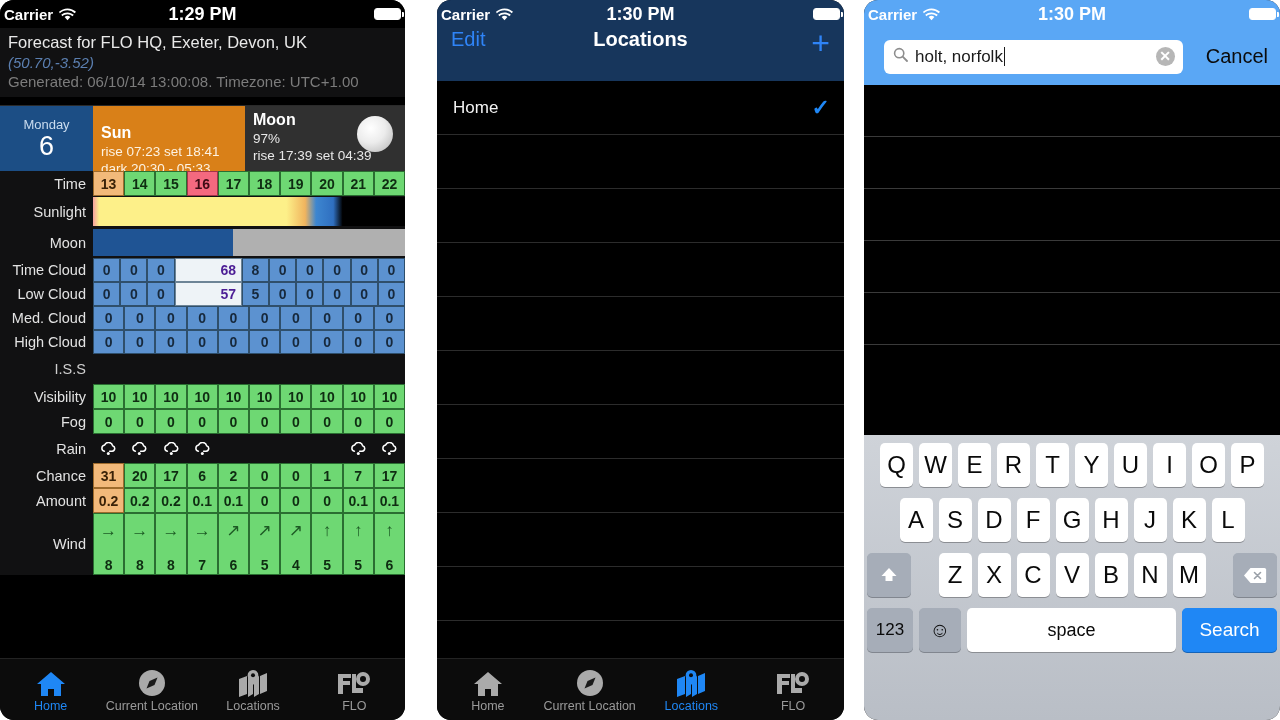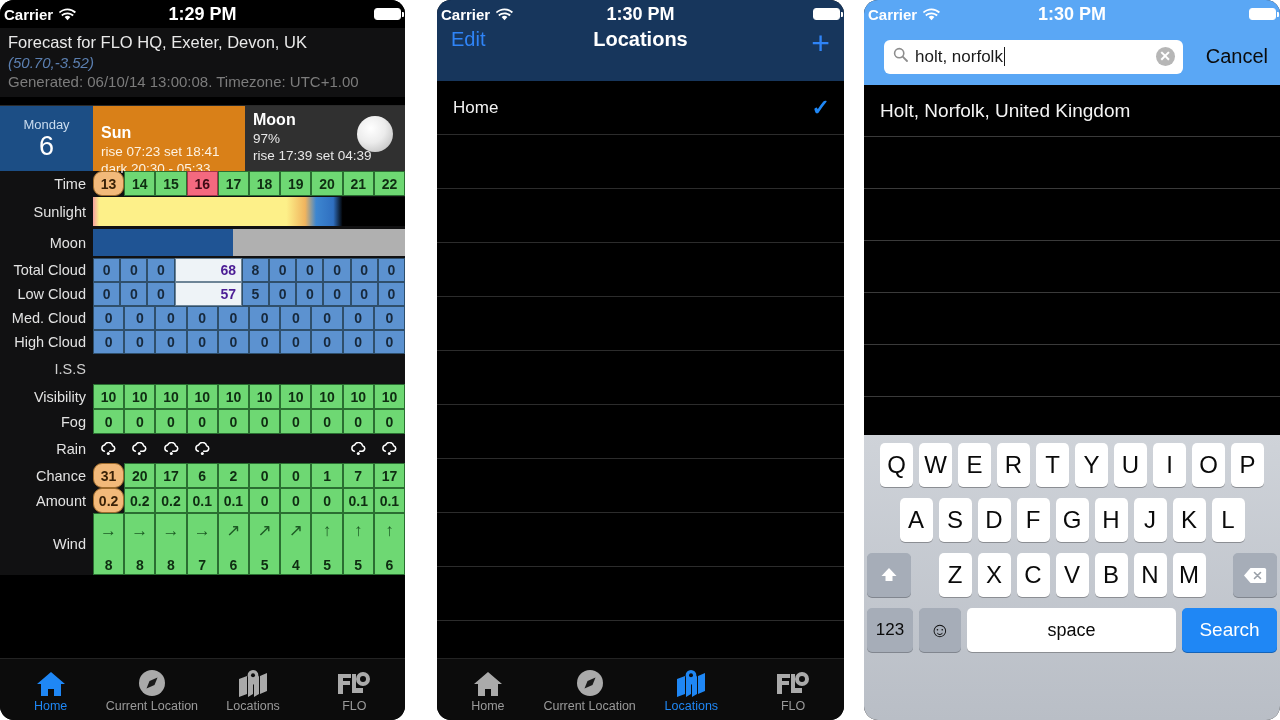--- a/index.html
+++ b/index.html
@@ -75,21 +75,21 @@
     color: #e2e2e2; font-size: 14.5px; display: flex; align-items: center; justify-content: flex-end;
   }
   .gcells { flex: 1; display: flex; }
   .gcell {
     flex: 1 1 0; min-width: 0;
     display: flex; align-items: center; justify-content: center;
     font-size: 14px; font-weight: bold; color: #14262e;
     border: 1px solid #2f4f6b;
   }
   .gcell.g  { background: #6ed873; border-color: #2a6e31; color: #0f2d12; }
-  .gcell.o  { background: #f2b97a; border-color: #9e6b2c; color: #3a2208; border-radius: 9px; }
+  .gcell.o  { background: #f2b97a; border-color: #9e6b2c; color: #3a2208; }
   .gcell.r  { background: #f4697f; border-color: #a23549; color: #3d0b14; }
   .gcell.b  { background: #5c92d0; border-color: #2f4f6b; color: #17293c; }
   .gcell.w  { background: #eef3f7; border-color: #6d8496; color: #4c1d95; padding-left: 40px; }
   .row-time .gcell { height: 25px; }
   .row-cloud .gcell { height: 24px; }
   .row-vis .gcell { height: 25px; }
 
   .bar-row { height: 31px; display: flex; }
   .bar-row .glabel { width: 93px; }
   .barwrap { flex: 1; position: relative; }
@@ -262,21 +262,21 @@
       </div>
 
       <div class="grow bar-row">
         <div class="glabel">Moon</div>
         <div class="barwrap">
           <div class="moonbar" style="background:linear-gradient(90deg,#1f5494 0%,#1f5494 45%,#b0b0b0 45%,#b0b0b0 100%);"></div>
         </div>
       </div>
 
       <div class="grow row-cloud">
-        <div class="glabel">Total Cloud</div>
+        <div class="glabel">Time Cloud</div>
         <div class="gcells">
             <div class="gcell b">0</div>
             <div class="gcell b">0</div>
             <div class="gcell b">0</div>
             <div class="gcell w">68</div>
             <div class="gcell b">8</div>
             <div class="gcell b">0</div>
             <div class="gcell b">0</div>
             <div class="gcell b">0</div>
             <div class="gcell b">0</div>
@@ -660,23 +660,20 @@
               <line x1="9.7" y1="9.7" x2="14" y2="14" stroke="#8d8d8d" stroke-width="1.8" stroke-linecap="round"></line>
             </svg>
         </span>
         <span class="sf-text"><span>holt, norfolk</span><span class="caret"></span></span>
         <span class="clearbtn">✕</span>
       </div>
       <span class="cancelbtn">Cancel</span>
     </div>
 
     <div class="resultlist" id="result-list">
-        <div class="rrow">
-          <span>Holt, Norfolk, United Kingdom</span>
-        </div>
         <div class="rrow">
           <span></span>
         </div>
         <div class="rrow">
           <span></span>
         </div>
         <div class="rrow">
           <span></span>
         </div>
         <div class="rrow">

